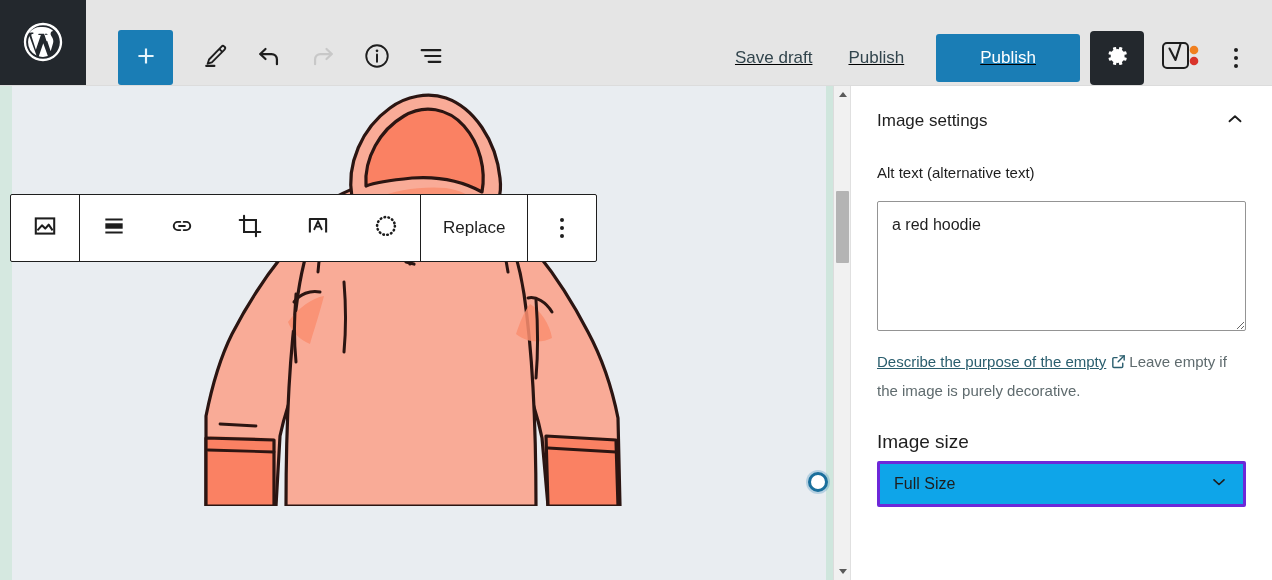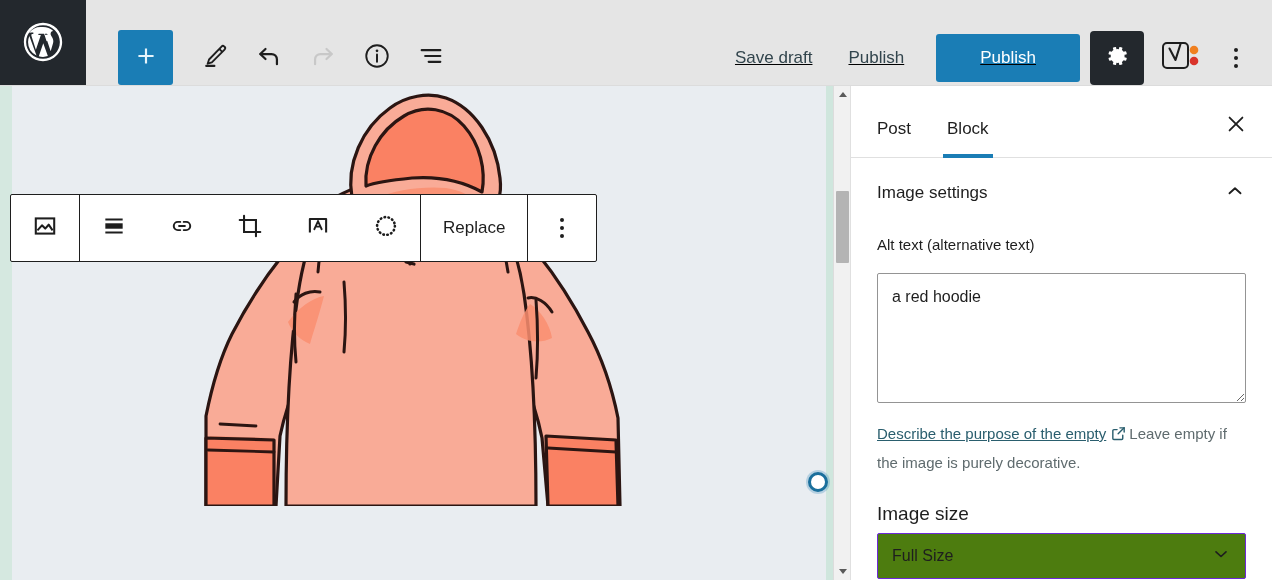--- a/index.html
+++ b/index.html
@@ -179,23 +179,23 @@
     font-family: "Liberation Sans", sans-serif; background: #fff; line-height: 1.4;
   }
   .help {
     margin-top: 14px; font-size: 15px; color: #5f6b6e; line-height: 1.75;
   }
   .help a { color: #2a5e6e; text-decoration: underline; }
   .ext-icon { display: inline-block; vertical-align: -3px; margin: 0 2px 0 4px; }
   .size-label { font-size: 19px; color: #1e1e1e; margin: 26px 0 8px 0; display:block; }
   .size-select {
     position: relative; width: 100%; height: 46px;
-    border: 1px solid #6d28d9; border-radius: 2px;
+    border: 3px solid #6d28d9; border-radius: 2px;
     display: flex; align-items: center; padding: 0 14px;
-    font-size: 16px; color: #1e1e1e; background: #4d7c0f; cursor: pointer;
+    font-size: 16px; color: #1e1e1e; background: #0ea5e9; cursor: pointer;
   }
   .size-select .chev { margin-left: auto; }
 </style>
 </head>
 <body>
 
 <div class="app">
 
   <div class="topbar">
 
@@ -434,31 +434,20 @@
           </div>
         <div class="thumb"></div>
         <div class="arrow bottom">
             <span class="tri down"></span>
           </div>
       </div>
     </div>
 
     <div class="sidebar">
 
-      <div class="sb-tabs">
-        <button class="sb-tab">Post</button>
-        <button class="sb-tab active">Block</button>
-        <button class="sb-close">
-          <span>
-            <svg width="22" height="22" viewBox="0 0 24 24" aria-hidden="true">
-              <path d="M5 5l14 14M19 5L5 19" stroke="#1e1e1e" stroke-width="2" stroke-linecap="round"></path>
-            </svg>
-          </span>
-        </button>
-      </div>
 
       <div class="sb-panel">
 
         <div class="panel-head">
           <span class="panel-title">Image settings</span>
           <span>
             <svg width="22" height="22" viewBox="0 0 24 24" aria-hidden="true">
               <path d="M6 14.5L12 9l6 5.5" fill="none" stroke="#1e1e1e" stroke-width="2" stroke-linecap="round" stroke-linejoin="round"></path>
             </svg>
           </span>

